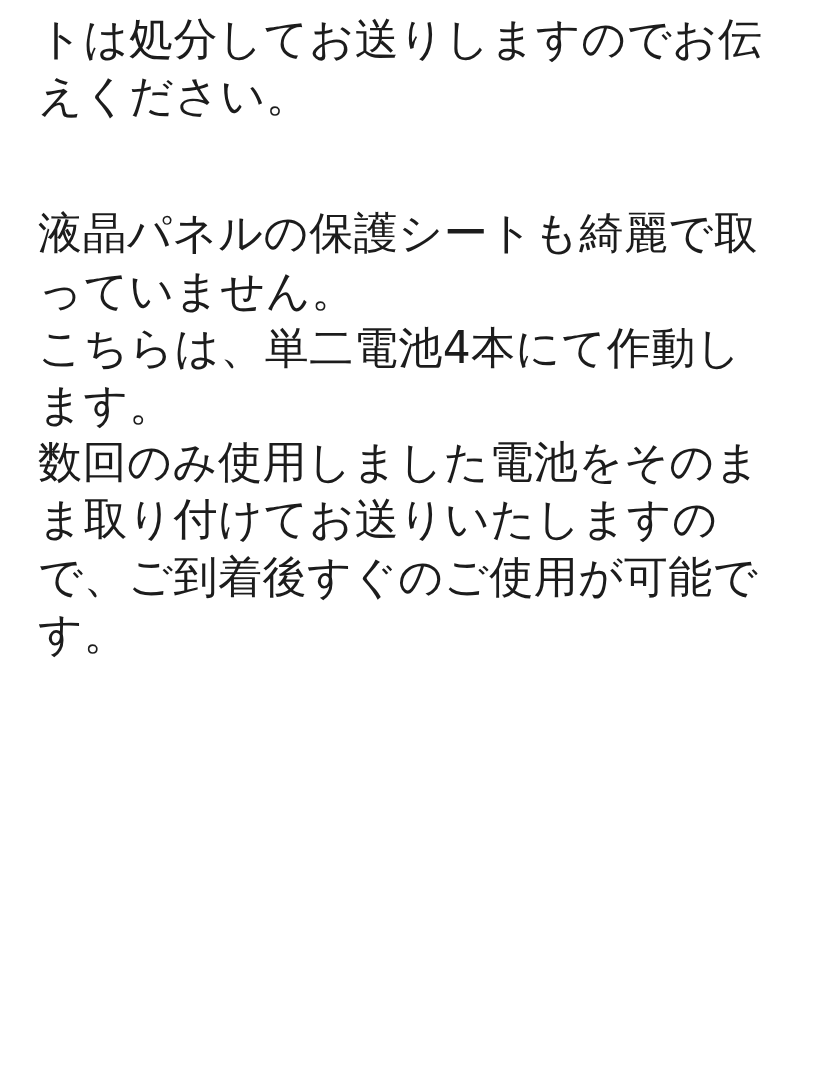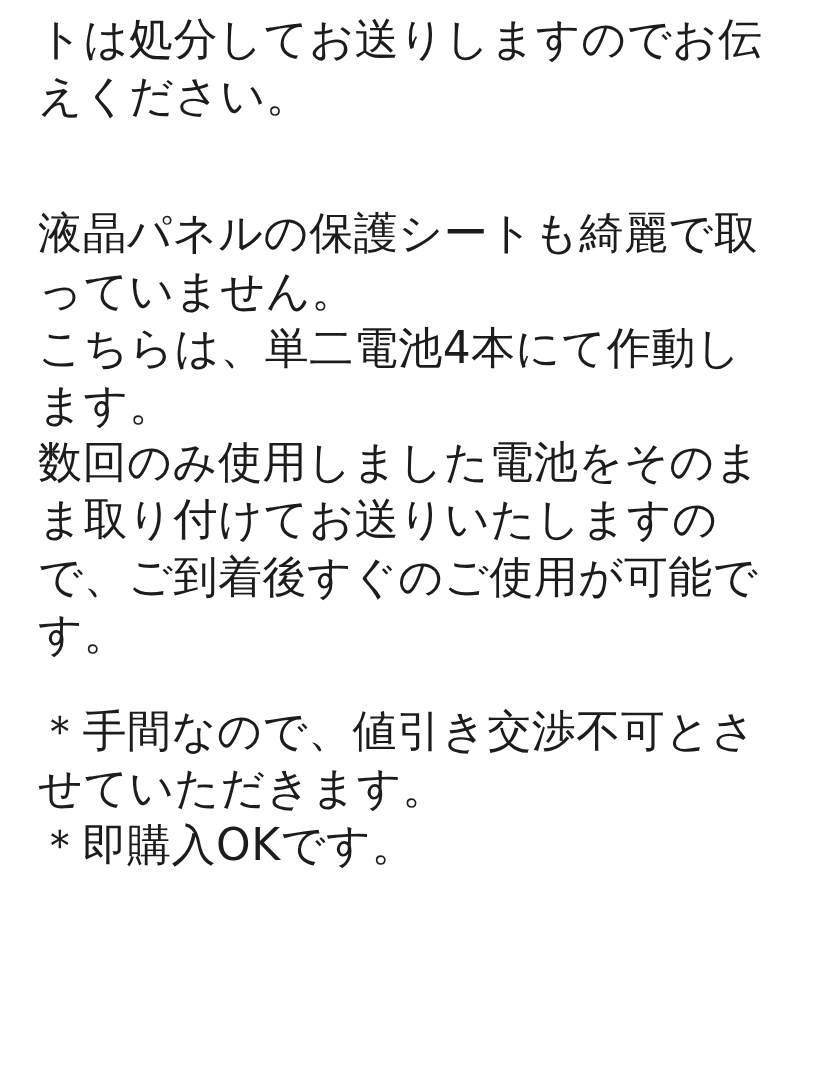--- a/index.html
+++ b/index.html
@@ -42,16 +42,14 @@
   <p class="para">トは処分してお送りしますのでお伝えください。</p>
   <div class="gap"></div>
 
   <div class="gap"></div>
 
   <p class="para">液晶パネルの保護シートも綺麗で取っていません。
 こちらは、単二電池4本にて作動します。
 数回のみ使用しました電池をそのまま取り付けてお送りいたしますので、ご到着後すぐのご使用が可能です。</p>
   <div class="gap"></div>
 
-  <p class="para">＊手間なので、値引き交渉不可とさせていただきます。
-＊即購入OKです。</p>
 
 </div>
 
 </body></html>

